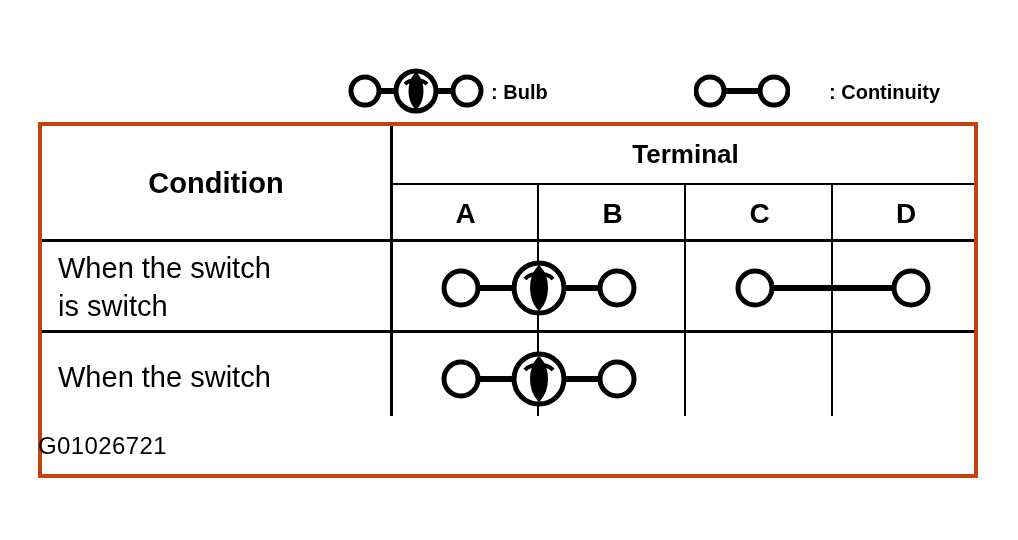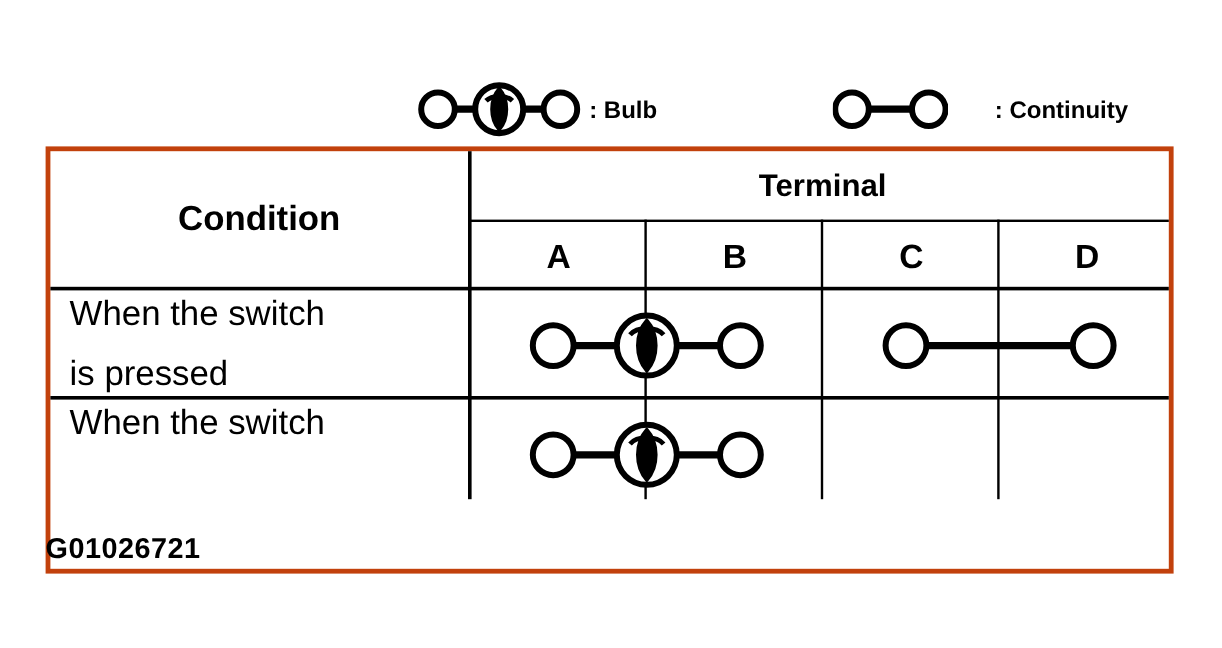--- a/index.html
+++ b/index.html
@@ -122,44 +122,44 @@
   .cond-cell {
     position: absolute;
     left: 16px;
     width: 330px;
     font-size: 29px;
     font-weight: 400;
     line-height: 1.30;
     text-align: left;
     display: flex;
     flex-direction: column;
-    justify-content: space-between;
+    justify-content: center;
   }
   #cond-row-1 { top: 118px; height: 88px; }
   #cond-row-2 { top: 209px; height: 85px; }
 
   
   .sym-wrap {
     position: absolute;
     height: 88px;
     display: flex;
     align-items: center;
     justify-content: center;
   }
   #sym-r1-ab { left: 351px; top: 118px; width: 292px; }
   #sym-r1-cd { left: 645px; top: 118px; width: 291px; }
   #sym-r2-ab { left: 351px; top: 209px; width: 292px; }
 
   
   #caption {
     position: absolute;
     left: 38px;
-    top: 444px;
+    top: 432px;
     font-size: 24px;
-    font-weight: 700;
+    font-weight: 400;
     letter-spacing: 0.4px;
     white-space: nowrap;
     text-align: center;
   }
 </style>
 </head>
 <body>
 
 <div id="legend">
 
@@ -206,21 +206,21 @@
 
     <div class="cell-text" id="terminal-header">Terminal</div>
 
     <div class="cell-text term-letter" id="term-a">A</div>
     <div class="cell-text term-letter" id="term-b">B</div>
     <div class="cell-text term-letter" id="term-c">C</div>
     <div class="cell-text term-letter" id="term-d">D</div>
 
     <div class="cond-cell" id="cond-row-1">
       <span>When the switch</span>
-      <span>is pressed</span>
+      <span>is switch</span>
     </div>
 
     <div class="sym-wrap" id="sym-r1-ab">
       <svg class="symbol-svg" width="196" height="62" viewBox="0 0 196 62" xmlns="http://www.w3.org/2000/svg">
         <line x1="26" y1="31" x2="170" y2="31" stroke="#000" stroke-width="6"></line>
         <circle cx="20" cy="31" r="17" fill="#fff" stroke="#000" stroke-width="5"></circle>
         <circle cx="176" cy="31" r="17" fill="#fff" stroke="#000" stroke-width="5"></circle>
         <circle cx="98" cy="31" r="25" fill="#fff" stroke="#000" stroke-width="5"></circle>
         <path d="M98 10 C88 21, 88 41, 98 52 C108 41, 108 21, 98 10 Z" fill="#000" stroke="#000" stroke-width="3"></path>
         <path d="M84 22 C90 15, 106 15, 112 22" fill="none" stroke="#000" stroke-width="4"></path>

